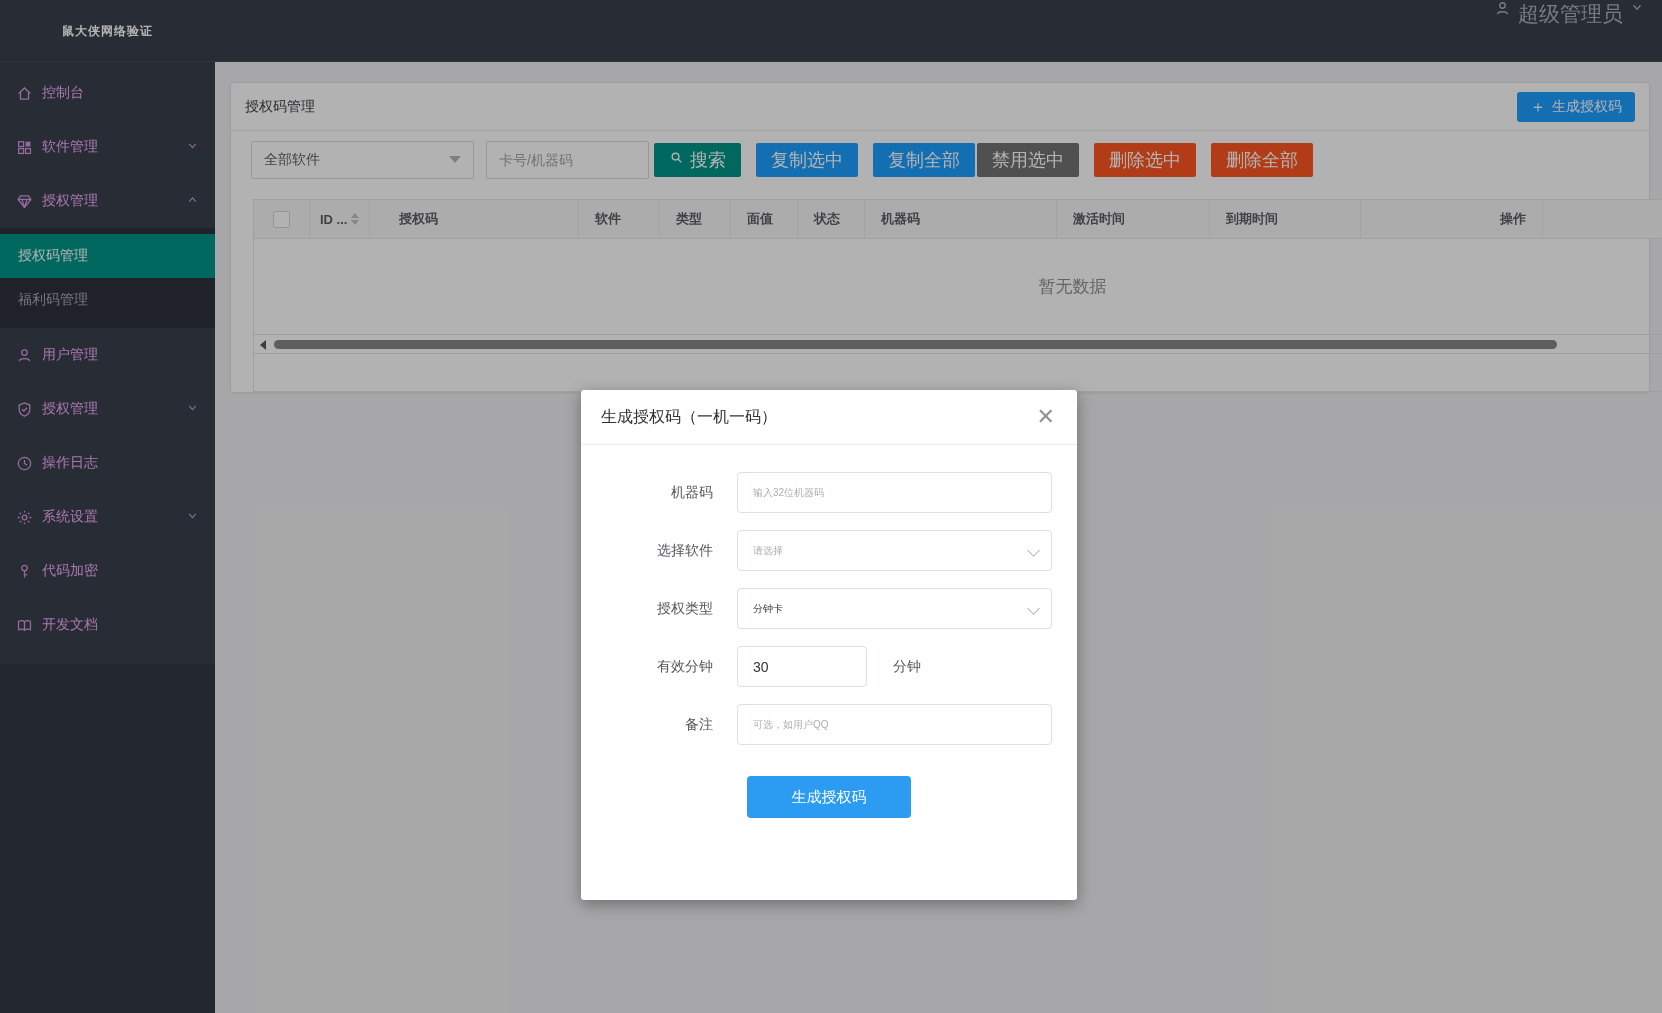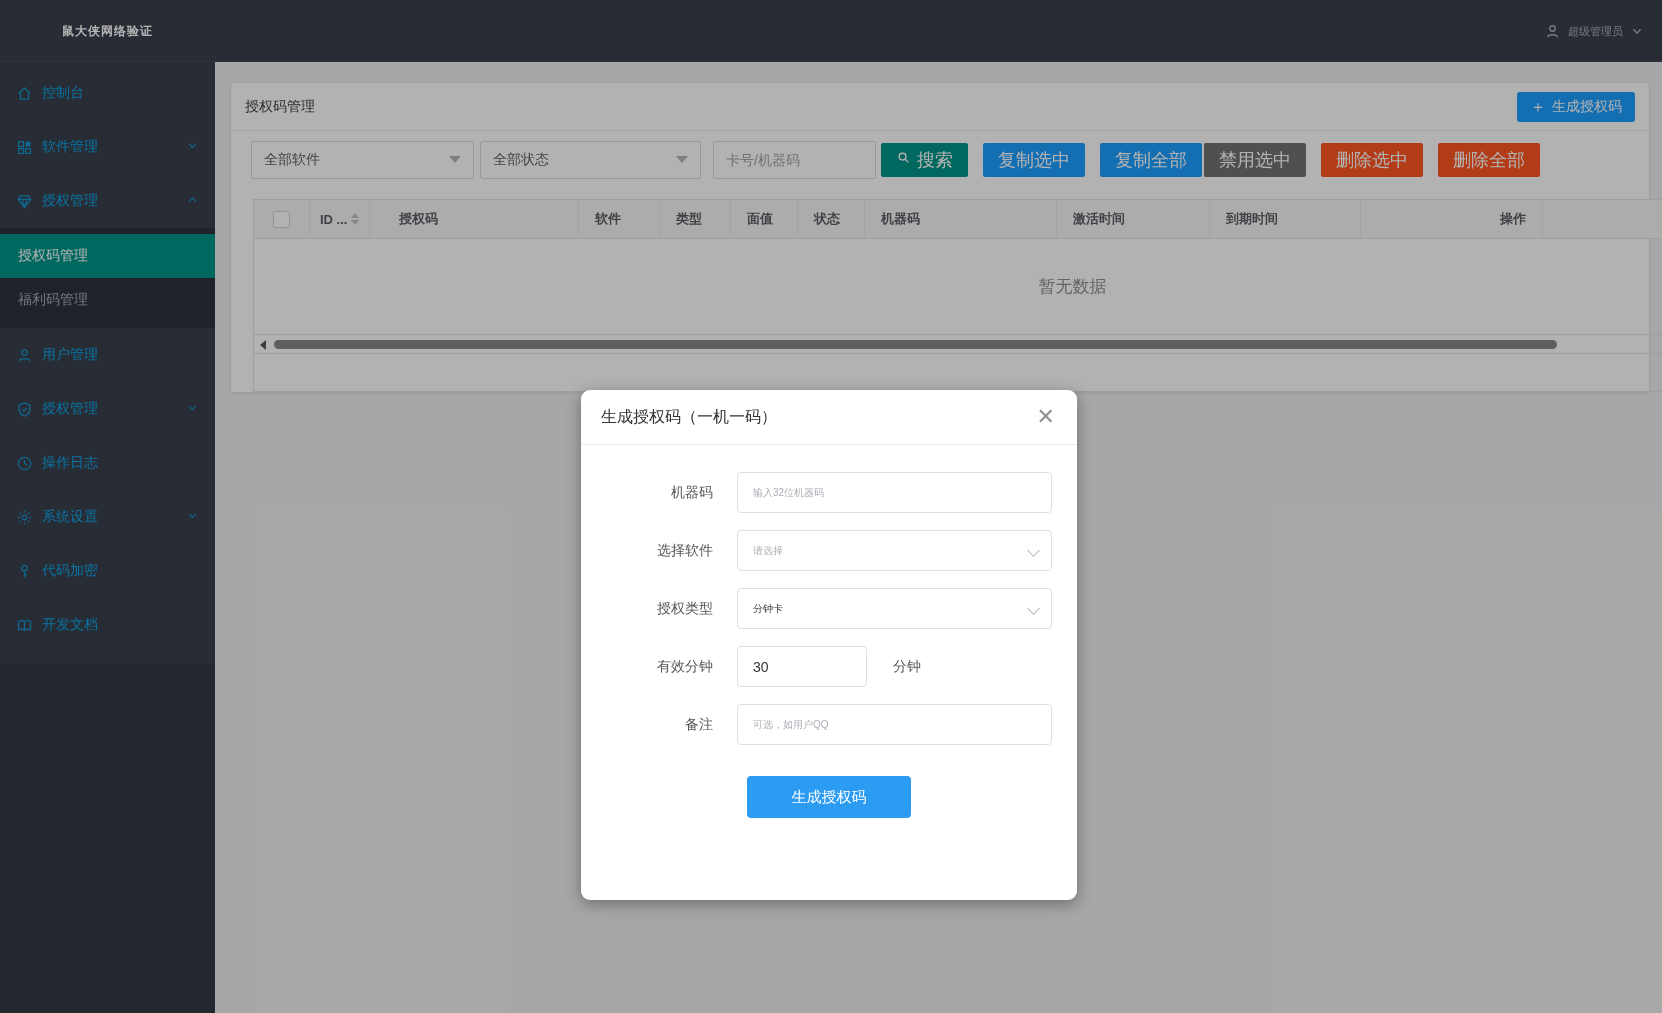--- a/index.html
+++ b/index.html
@@ -2,27 +2,27 @@
 <html><head>
 <meta charset="utf-8">
 <style>
   html,body{margin:0;padding:0;}
   body{font-family:"Liberation Sans","DejaVu Sans",sans-serif;background:#9a9a9c;}
   .app{position:relative;width:1662px;height:1013px;background:#f0f0f2;overflow:hidden;}
 
   
   .top-header{position:absolute;left:0;top:0;width:1662px;height:62px;background:#3a3f4b;border-bottom:1px solid rgba(255,255,255,.06);box-sizing:border-box;z-index:5;}
   .logo{position:absolute;left:0;top:0;width:215px;height:62px;line-height:62px;text-align:center;color:#ffffff;font-size:12px;font-weight:bold;letter-spacing:1px;}
-  .user-menu{position:absolute;right:18px;top:0;height:62px;display:flex;align-items:center;gap:7px;color:#abb0ba;font-size:11px;cursor:pointer;}
+  .user-menu{position:absolute;right:18px;top:0;height:62px;display:flex;align-items:flex-start;gap:7px;color:#abb0ba;font-size:21px;cursor:pointer;}
   .user-menu svg{display:block;}
 
   
   .sidebar{position:absolute;left:0;top:62px;width:215px;height:951px;background:#333842;z-index:5;}
   .side-nav{background:#3a3f4b;padding:4px 0 12px 0;}
-  .side-item{height:54px;display:flex;align-items:center;padding:0 16px;color:#0ea5e9;font-size:14px;cursor:pointer;box-sizing:border-box;}
+  .side-item{height:54px;display:flex;align-items:center;padding:0 16px;color:#f0abfc;font-size:14px;cursor:pointer;box-sizing:border-box;}
   .side-item .icn{width:17px;height:17px;margin-right:9px;flex:0 0 auto;opacity:.85;}
   .side-item .chev{margin-left:auto;opacity:.8;}
   .submenu{background:rgba(0,0,0,.22);padding:6px 0;}
   .sub-item{height:44px;display:flex;align-items:center;padding-left:18px;color:#a6aab3;font-size:14px;cursor:pointer;}
   .sub-item.active{background:#009688;color:#ffffff;}
 
   
   .main{position:absolute;left:215px;top:62px;right:0;bottom:0;}
   .card{position:absolute;left:15px;top:20px;width:1420px;height:311px;background:#ffffff;border:1px solid #e2e2e4;border-radius:3px;box-sizing:border-box;box-shadow:0 1px 2px rgba(0,0,0,.05);}
   .card-head{height:48px;border-bottom:1px solid #ebebed;display:flex;align-items:center;padding:0 14px;box-sizing:border-box;}
@@ -66,21 +66,21 @@
 
   .tbody-empty{height:96px;border-bottom:1px solid #e4e4e6;display:flex;align-items:center;justify-content:center;box-sizing:border-box;color:#8f9196;font-size:17px;}
   .hscroll{position:relative;height:19px;border-bottom:1px solid #e4e4e6;box-sizing:border-box;}
   .hs-thumb{position:absolute;left:20px;top:5px;width:1283px;height:9px;border-radius:5px;background:#878787;cursor:pointer;}
   .hs-left{position:absolute;left:6px;top:5px;width:0;height:0;border-top:5px solid transparent;border-bottom:5px solid transparent;border-right:6px solid #57575a;cursor:pointer;}
   .hs-right{position:absolute;right:8px;top:5px;width:0;height:0;border-top:5px solid transparent;border-bottom:5px solid transparent;border-left:6px solid #57575a;cursor:pointer;}
   .tfoot{height:39px;}
 
   
   .overlay{position:absolute;left:0;top:0;width:1662px;height:1013px;background:rgba(0,0,0,0.30);z-index:50;}
-  .modal{position:absolute;left:581px;top:390px;width:496px;height:510px;background:#ffffff;border-radius:9px;box-shadow:0 4px 16px rgba(0,0,0,.35);z-index:60;box-sizing:border-box;}
+  .modal{position:absolute;left:581px;top:390px;width:496px;height:510px;background:#ffffff;border-radius:3px;box-shadow:0 4px 16px rgba(0,0,0,.35);z-index:60;box-sizing:border-box;}
   .modal-head{height:55px;display:flex;align-items:center;padding:0 20px;border-bottom:1px solid #ececee;box-sizing:border-box;}
   .modal-title{font-size:16px;color:#303133;}
   .modal-close{margin-left:auto;color:#8f9296;font-size:22px;line-height:1;cursor:pointer;padding:2px;}
   .modal-body{padding-top:27px;}
   .form-row{display:flex;align-items:center;height:41px;margin:0 25px 17px 0;}
   .form-label{width:132px;text-align:right;font-size:14px;color:#54565a;flex:0 0 auto;}
   .form-control{margin-left:24px;flex:1;position:relative;height:41px;}
   .form-control input{width:100%;height:41px;box-sizing:border-box;border:1px solid #dcdfe6;border-radius:4px;padding:0 15px;font-size:10px;color:#333;font-family:inherit;outline:none;background:#fff;}
   .form-control input::placeholder{color:#aaadb4;}
   .sel .sel-chev{position:absolute;right:14px;top:16px;width:8px;height:8px;border-right:1.5px solid #b2b5bc;border-bottom:1.5px solid #b2b5bc;transform:rotate(45deg);pointer-events:none;}
@@ -250,24 +250,20 @@
         <h2 class="card-title">授权码管理</h2>
         <button class="create-btn">
           <span class="plus">＋</span>
           <span>生成授权码</span>
         </button>
       </div>
 
       <div class="toolbar">
         <div class="fake-select">
           <span>全部软件</span>
-          <span class="caret-down"></span>
-        </div>
-        <div class="fake-select">
-          <span>全部状态</span>
           <span class="caret-down"></span>
         </div>
         <input class="search-input" type="text" placeholder="卡号/机器码" style="">
         <button class="tb-btn btn-search">
           <span>
             <svg width="15" height="15" viewBox="0 0 16 16" fill="none" stroke="#ffffff" stroke-width="1.5">
                 <circle cx="7" cy="7" r="3.6"></circle>
                 <line x1="9.8" y1="9.8" x2="13.2" y2="13.2"></line>
               </svg>
           </span>

